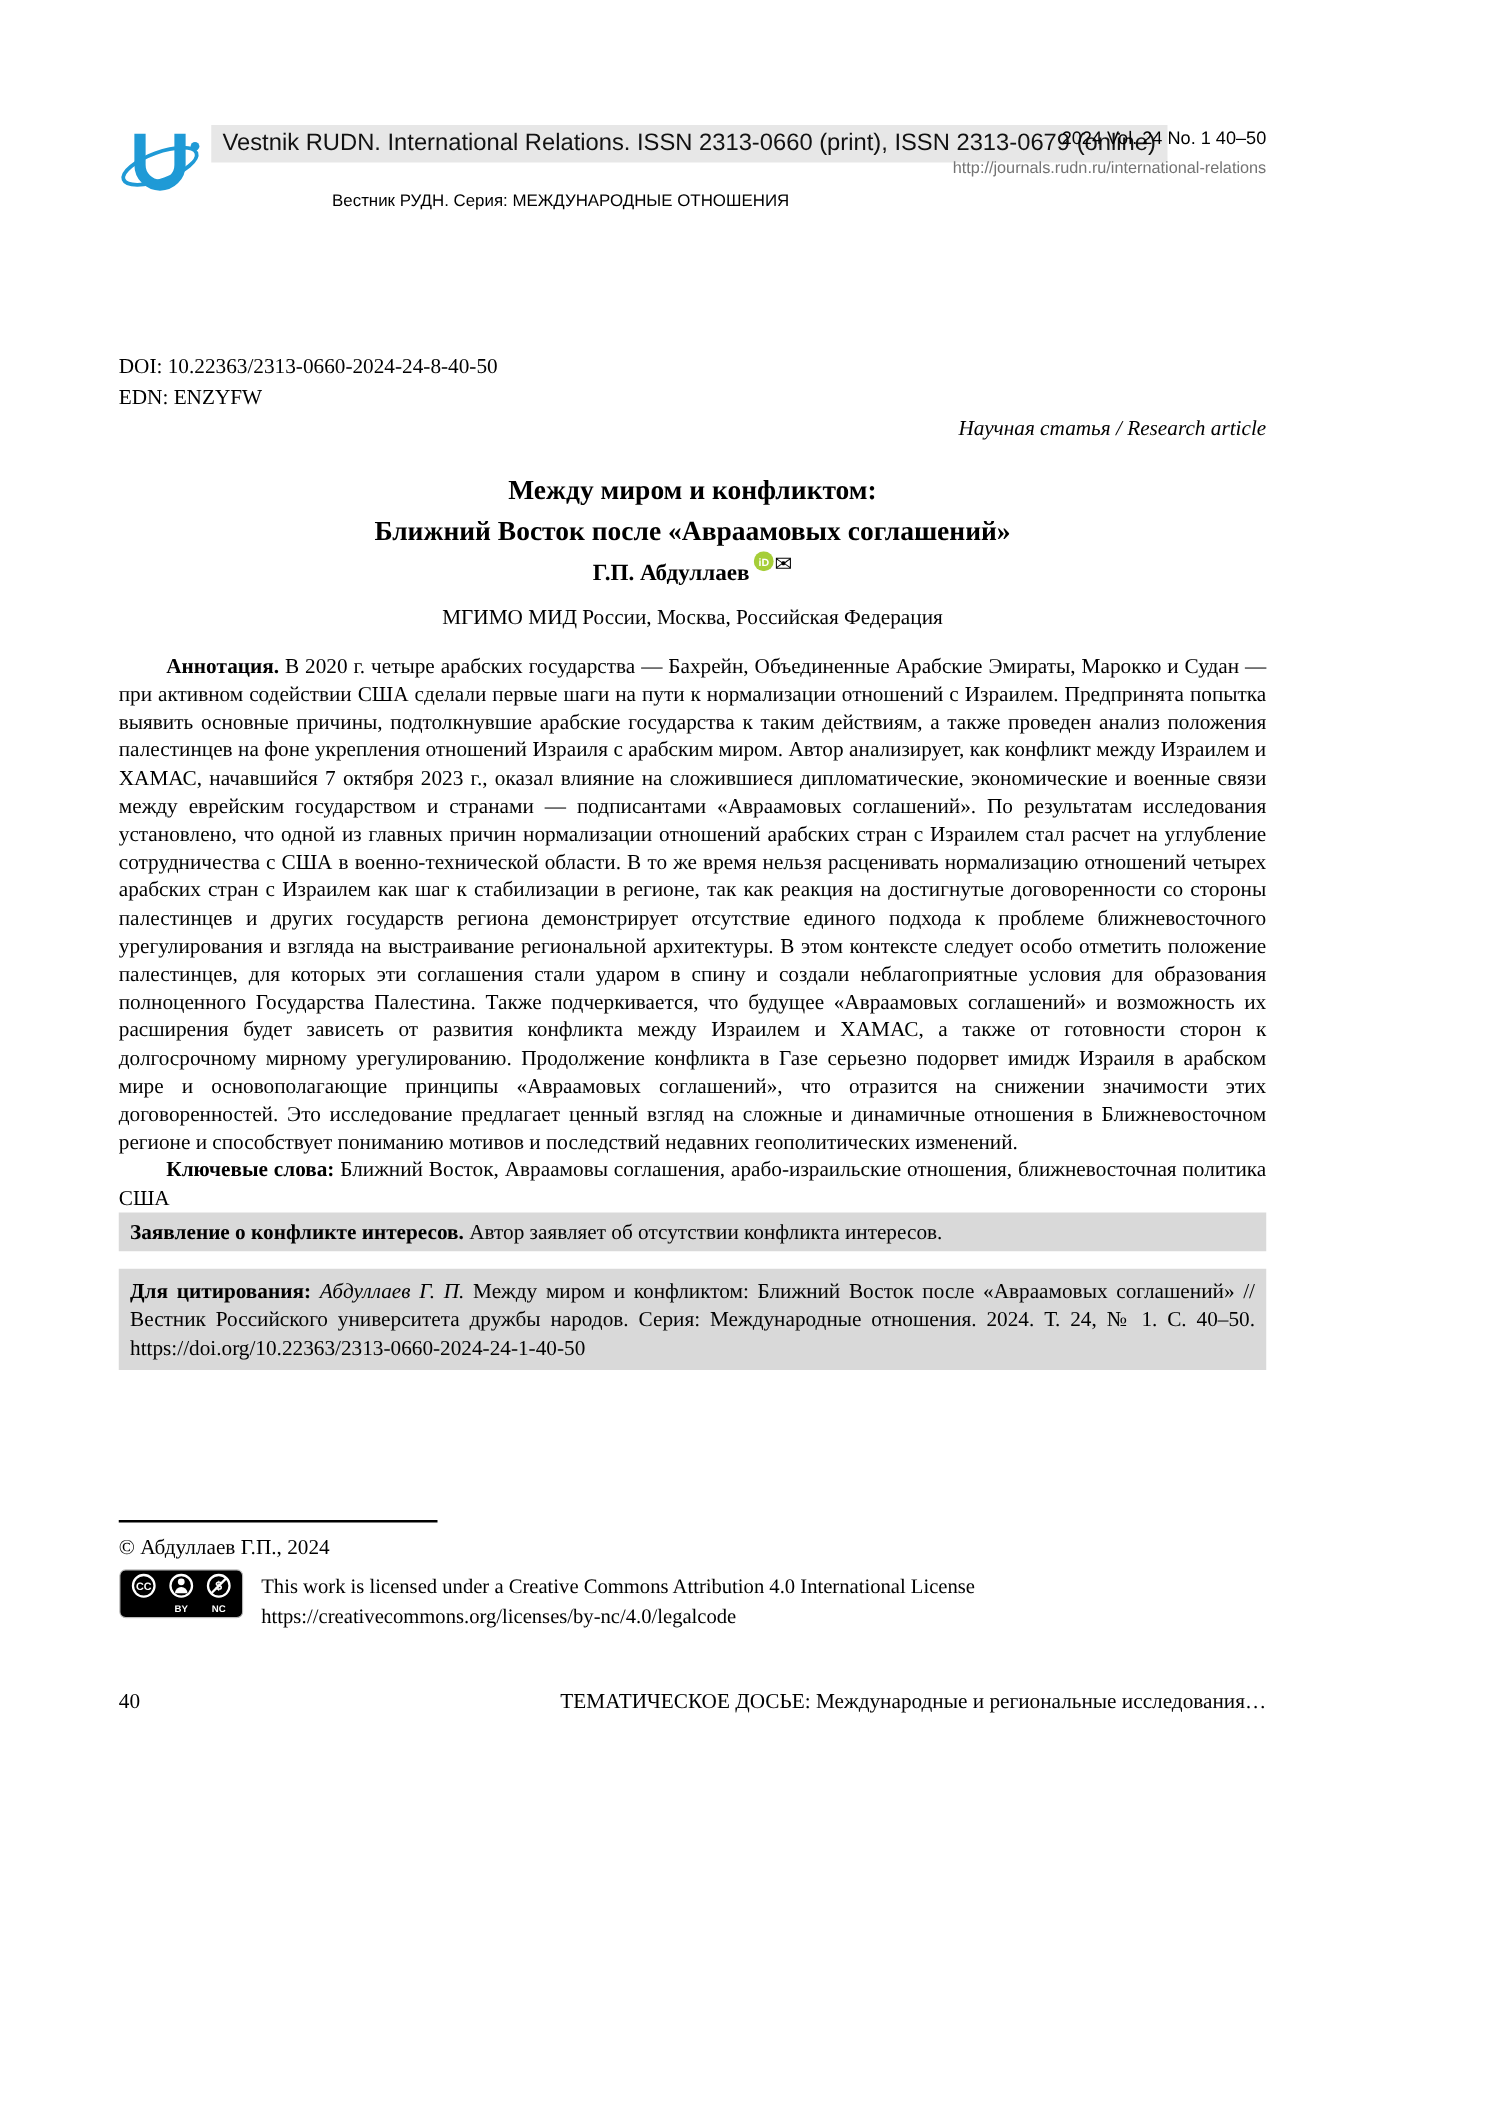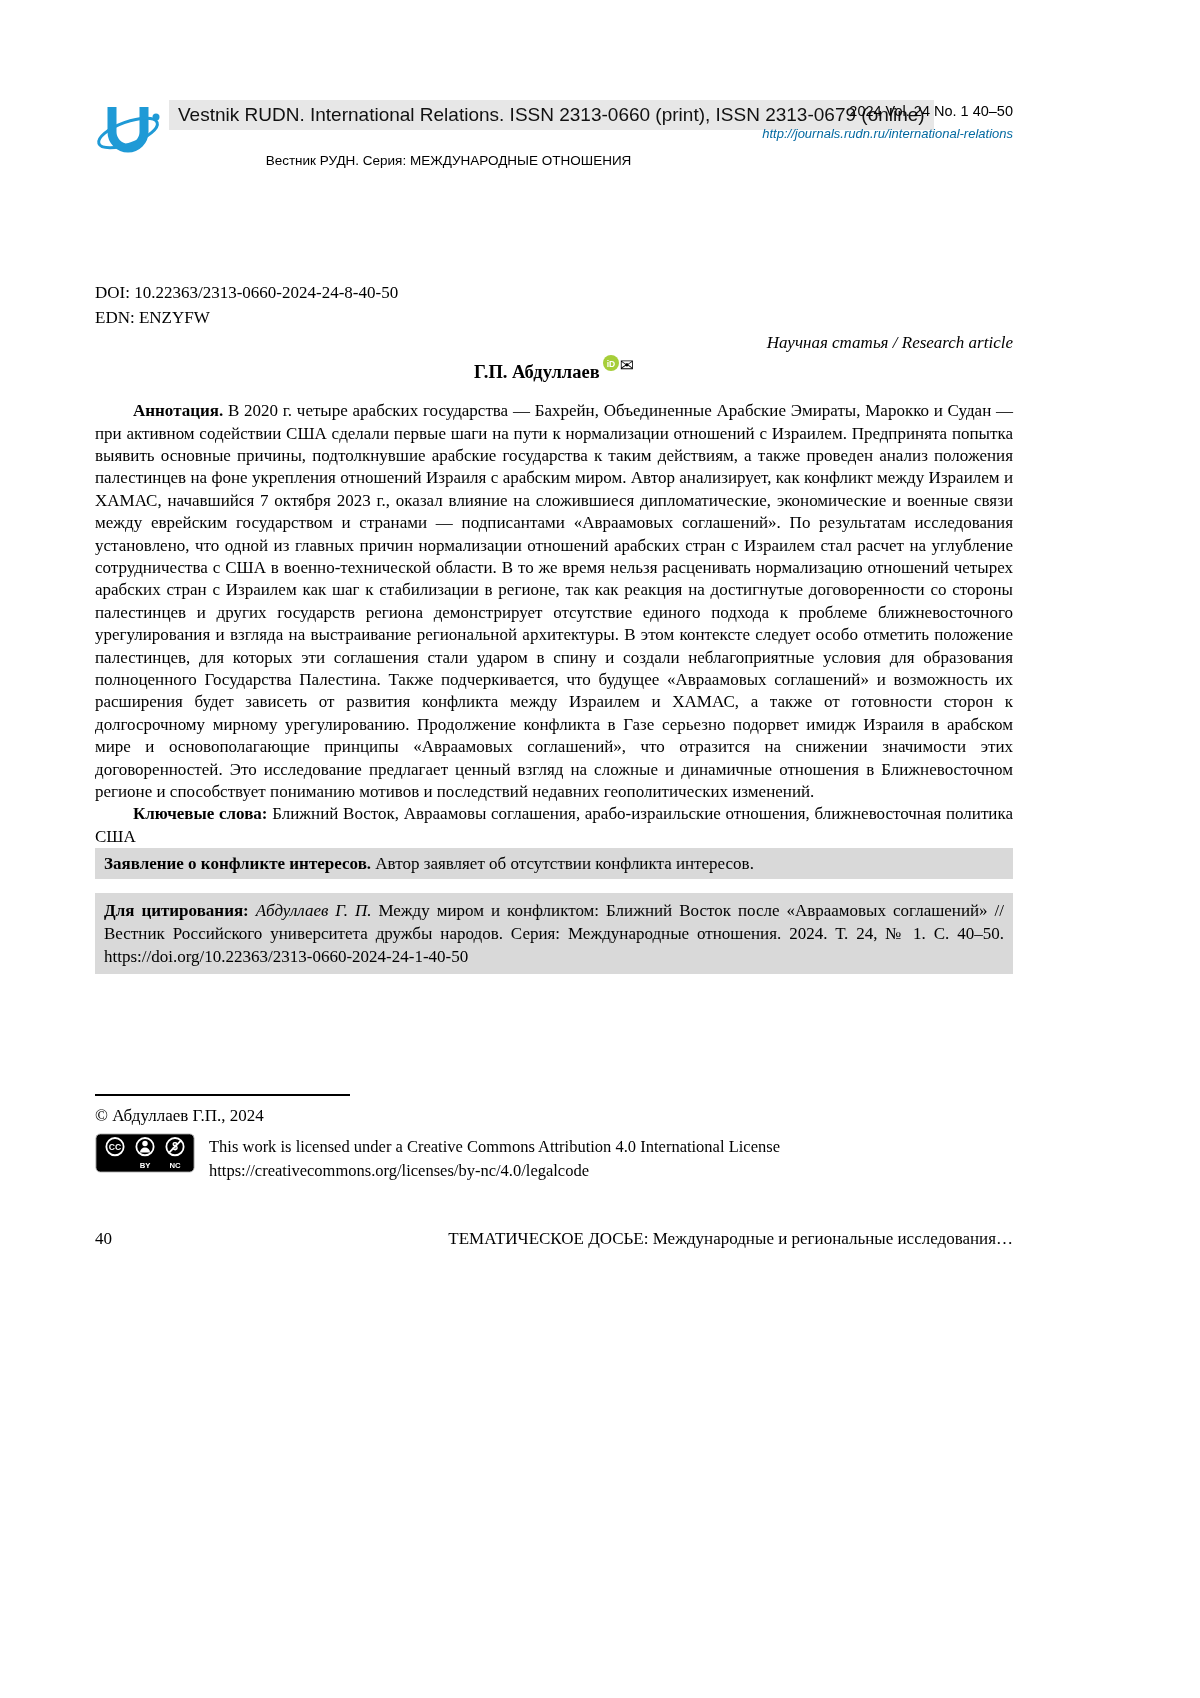--- a/index.html
+++ b/index.html
@@ -11,21 +11,21 @@
   .content { margin-left:95px; width:918px; }
 
   
   .header { margin-top:100px; display:flex; align-items:flex-start; height:64px; }
   .logo { flex:0 0 74px; padding-top:2px; }
   .header-center { flex:1; font-family:"Liberation Sans", sans-serif; min-width:0; }
   .header-line1 { display:inline-block; background:#e7e7e7; font-size:19px; padding:4px 9px; white-space:nowrap; color:#111; }
   .header-line2 { font-weight:400; font-size:13.5px; text-align:center; padding-top:23px; max-width:590px; }
   .header-right { flex:0 0 285px; text-align:right; font-family:"Liberation Sans", sans-serif; }
   .header-issue { font-size:14.5px; font-weight:400; padding-top:3px; }
-  .header-url { font-size:13px; color:#0369a1; padding-top:7px;font-style:italic; }
+  .header-url { font-size:13px; color:#737373; padding-top:7px; }
 
   
   .meta { margin-top:116px; font-size:17px; line-height:25px; }
   .article-type { text-align:right; font-style:italic; }
 
   
   .title { margin-top:20px; font-size:22px; line-height:33px; font-weight:700; text-align:center; }
   .author-line { text-align:center; font-size:18.5px; font-weight:700; }
   .orcid { display:inline-block; vertical-align:super; margin-left:3px; }
   .mail-glyph { font-weight:400; font-size:17px; vertical-align:super; margin-left:1px; }
@@ -76,27 +76,32 @@
       <div class="header-url">http://journals.rudn.ru/international-relations</div>
     </div>
   </div>
 
   <div class="meta">
     <div>DOI: 10.22363/2313-0660-2024-24-8-40-50</div>
     <div>EDN: ENZYFW</div>
     <div class="article-type">Научная статья / Research article</div>
   </div>
 
+  <h1 class="title">
+    <span>Между миром и конфликтом:</span><br>
+    <span>Ближний Восток после «Авраамовых соглашений»</span>
+  </h1>
 
   <div class="author-line">
     <span>Г.П. Абдуллаев</span><span class="orcid"><svg width="16" height="16" viewBox="0 0 16 16">
           <circle cx="8" cy="8" r="8" fill="#a6ce39"></circle>
           <text x="8" y="11.5" text-anchor="middle" font-size="8.5" font-weight="bold" fill="#ffffff" font-family="Liberation Sans, sans-serif">iD</text>
         </svg></span><span class="mail-glyph">✉</span>
   </div>
+  <div class="affiliation">МГИМО МИД России, Москва, Российская Федерация</div>
 
   <p class="para"><b>Аннотация.</b> <span>В 2020 г. четыре арабских государства — Бахрейн, Объединенные Арабские Эмираты, Марокко и Судан — при активном содействии США сделали первые шаги на пути к нормализации отношений с Израилем. Предпринята попытка выявить основные причины, подтолкнувшие арабские государства к таким действиям, а также проведен анализ положения палестинцев на фоне укрепления отношений Израиля с арабским миром. Автор анализирует, как конфликт между Израилем и ХАМАС, начавшийся 7 октября 2023 г., оказал влияние на сложившиеся дипломатические, экономические и военные связи между еврейским государством и странами — подписантами «Авраамовых соглашений». По результатам исследования установлено, что одной из главных причин нормализации отношений арабских стран с Израилем стал расчет на углубление сотрудничества с США в военно-технической области. В то же время нельзя расценивать нормализацию отношений четырех арабских стран с Израилем как шаг к стабилизации в регионе, так как реакция на достигнутые договоренности со стороны палестинцев и других государств региона демонстрирует отсутствие единого подхода к проблеме ближневосточного урегулирования и взгляда на выстраивание региональной архитектуры. В этом контексте следует особо отметить положение палестинцев, для которых эти соглашения стали ударом в спину и создали неблагоприятные условия для образования полноценного Государства Палестина. Также подчеркивается, что будущее «Авраамовых соглашений» и возможность их расширения будет зависеть от развития конфликта между Израилем и ХАМАС, а также от готовности сторон к долгосрочному мирному урегулированию. Продолжение конфликта в Газе серьезно подорвет имидж Израиля в арабском мире и основополагающие принципы «Авраамовых соглашений», что отразится на снижении значимости этих договоренностей. Это исследование предлагает ценный взгляд на сложные и динамичные отношения в Ближневосточном регионе и способствует пониманию мотивов и последствий недавних геополитических изменений.</span></p>
 
   <p class="para keywords"><b>Ключевые слова:</b> <span>Ближний Восток, Авраамовы соглашения, арабо-израильские отношения, ближневосточная политика США</span></p>
 
   <div class="graybox conflict">
     <b>Заявление о конфликте интересов.</b> <span>Автор заявляет об отсутствии конфликта интересов.</span>
   </div>
 
   <div class="graybox citation">

